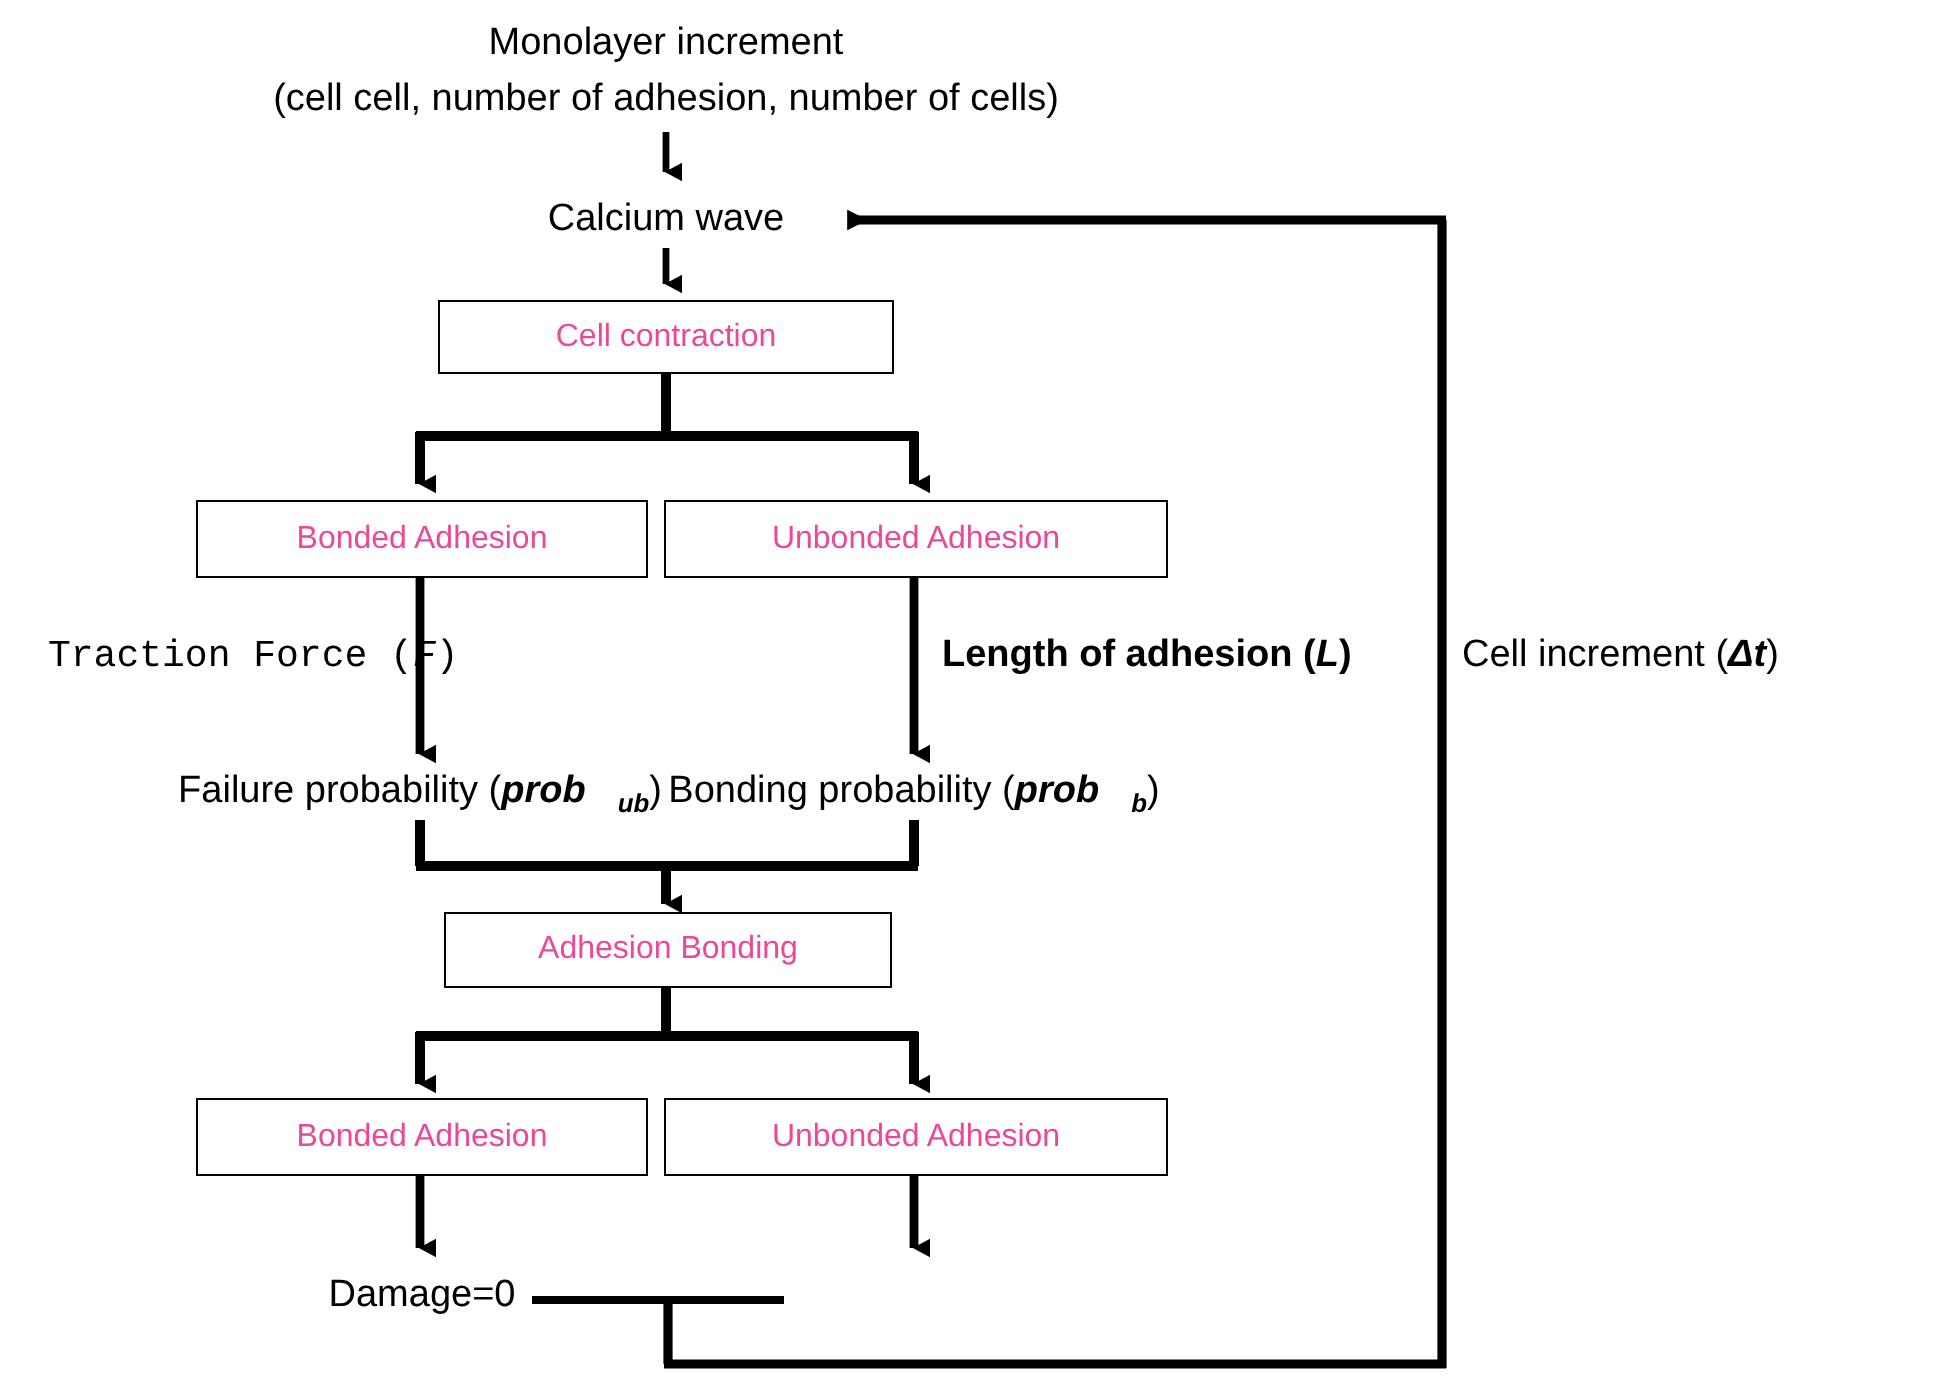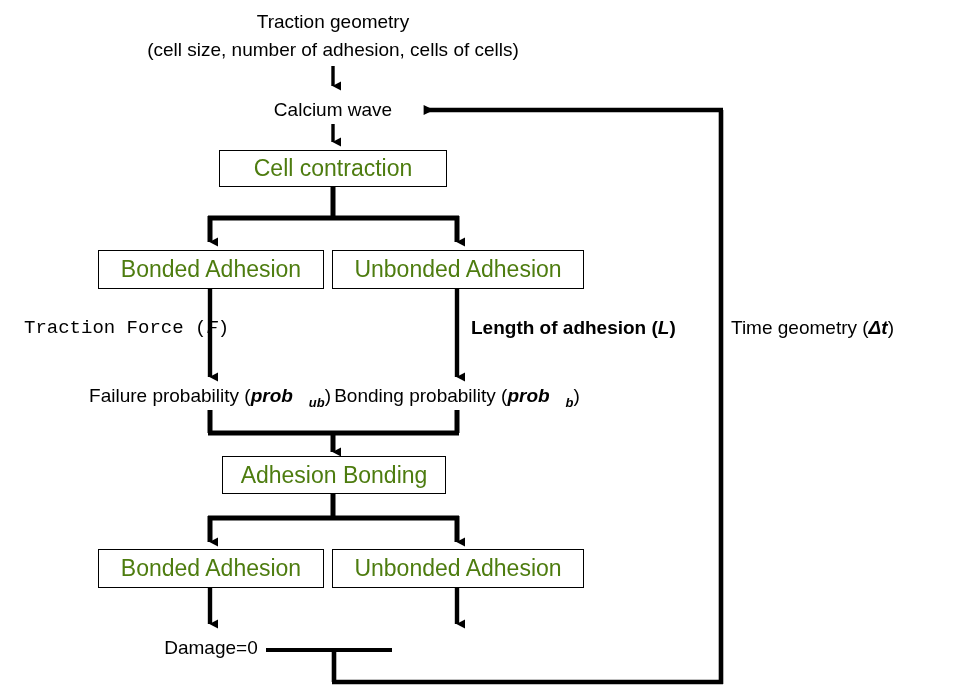--- a/index.html
+++ b/index.html
@@ -32,23 +32,23 @@
     text-align: center;
   }
   .lbl.center {
     transform: translateX(-50%);
   }
   .boxed {
     position: absolute;
     box-sizing: border-box;
     border: 1.6px solid #000000;
     background: #ffffff;
-    color: #4d7c0f;
+    color: #ec4899;
     font-family: "Liberation Sans", sans-serif;
-    font-size: 23px;
+    font-size: 16px;
     display: flex;
     align-items: center;
     justify-content: center;
     white-space: nowrap;
   }
   .ital { font-style: italic; }
   .bital { font-style: italic; font-weight: bold; }
   sub { font-size: 0.68em; font-style: italic; font-weight: bold; margin-left: 16px; }
 </style>
 </head>
@@ -92,23 +92,23 @@
     <line x1="210" y1="588" x2="210" y2="624" stroke="#000000" stroke-width="4.4" marker-end="url(#arrowDown)"></line>
     <line x1="457" y1="588" x2="457" y2="624" stroke="#000000" stroke-width="4.4" marker-end="url(#arrowDown)"></line>
 
     <line x1="266" y1="650" x2="392" y2="650" stroke="#000000" stroke-width="4"></line>
     <line x1="334" y1="648" x2="334" y2="682" stroke="#000000" stroke-width="4.6"></line>
     <line x1="332" y1="682" x2="723" y2="682" stroke="#000000" stroke-width="4.6"></line>
     <line x1="721" y1="684" x2="721" y2="110" stroke="#000000" stroke-width="4.6"></line>
     <line x1="723" y1="110" x2="424" y2="110" stroke="#000000" stroke-width="4.6" marker-end="url(#arrowLeft)"></line>
   </svg>
 
-  <div class="lbl center" style="left:333px; top:10px;">Traction geometry</div>
+  <div class="lbl center" style="left:333px; top:10px;">Monolayer increment</div>
 
-  <div class="lbl center" style="left:333px; top:38px;">(cell size, number of adhesion, cells of cells)</div>
+  <div class="lbl center" style="left:333px; top:38px;">(cell cell, number of adhesion, number of cells)</div>
 
   <div class="lbl center" style="left:333px; top:98px;">Calcium wave</div>
 
   <div class="boxed" style="left:219px; top:150px; width:228px; height:37px;">Cell contraction</div>
 
   <div class="boxed" style="left:98px; top:250px; width:226px; height:39px;">Bonded Adhesion</div>
 
   <div class="boxed" style="left:332px; top:250px; width:252px; height:39px;">Unbonded Adhesion</div>
 
   <div class="boxed" style="left:222px; top:456px; width:224px; height:38px;">Adhesion Bonding</div>
@@ -119,21 +119,21 @@
 
   <div class="lbl" style="left:24px; top:316px;font-family:Liberation Mono, monospace;">
     <span>Traction Force (</span><span class="ital">F</span><span>)</span>
   </div>
 
   <div class="lbl" style="left:471px; top:316px;font-weight:bold;">
     <span>Length of adhesion (</span><span class="ital">L</span><span>)</span>
   </div>
 
   <div class="lbl" style="left:731px; top:316px;">
-    <span>Time geometry (</span><span class="bital">Δt</span><span>)</span>
+    <span>Cell increment (</span><span class="bital">Δt</span><span>)</span>
   </div>
 
   <div class="lbl center" style="left:210px; top:384px;">
     <span>Failure probability (</span><span class="bital">prob</span><sub>ub</sub><span>)</span>
   </div>
 
   <div class="lbl center" style="left:457px; top:384px;">
     <span>Bonding probability (</span><span class="bital">prob</span><sub>b</sub><span>)</span>
   </div>
 

